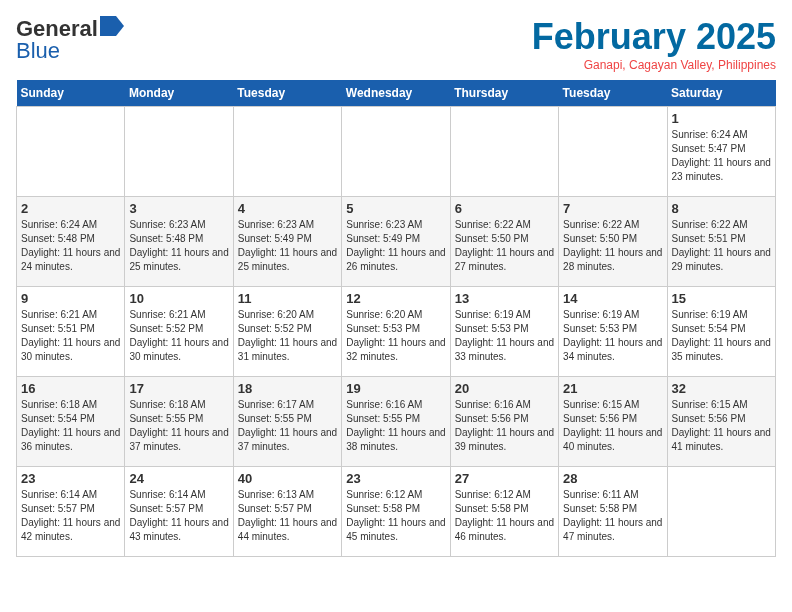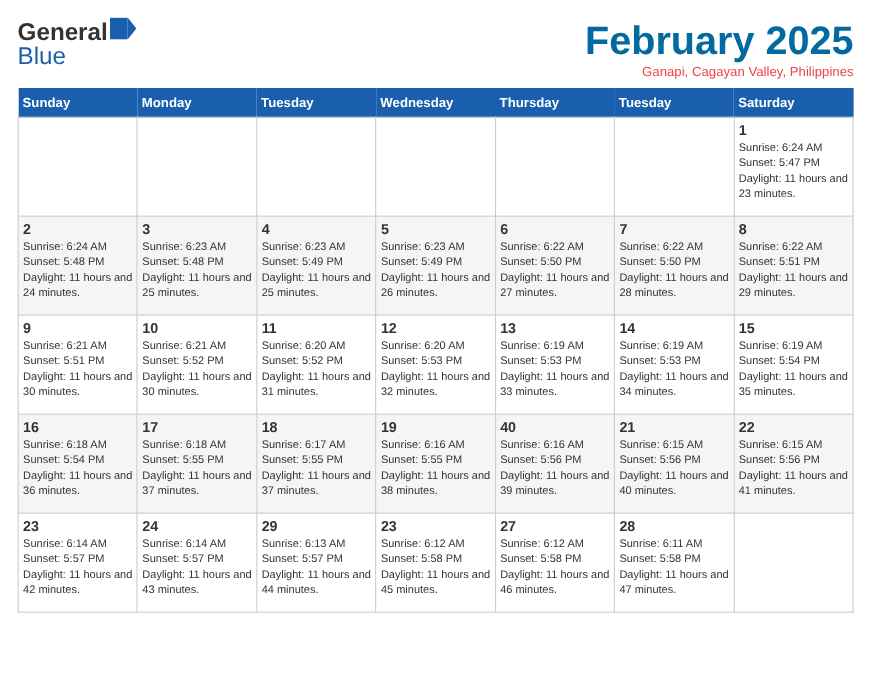--- a/index.html
+++ b/index.html
@@ -191,43 +191,43 @@
         </td>
         <td>
           <span class="day-num">18</span>
           <div class="day-info">Sunrise: 6:17 AM<br>Sunset: 5:55 PM<br>Daylight: 11 hours and 37 minutes.</div>
         </td>
         <td>
           <span class="day-num">19</span>
           <div class="day-info">Sunrise: 6:16 AM<br>Sunset: 5:55 PM<br>Daylight: 11 hours and 38 minutes.</div>
         </td>
         <td>
-          <span class="day-num">40</span>
+          <span class="day-num">20</span>
           <div class="day-info">Sunrise: 6:16 AM<br>Sunset: 5:56 PM<br>Daylight: 11 hours and 39 minutes.</div>
         </td>
         <td>
           <span class="day-num">21</span>
           <div class="day-info">Sunrise: 6:15 AM<br>Sunset: 5:56 PM<br>Daylight: 11 hours and 40 minutes.</div>
         </td>
         <td>
-          <span class="day-num">22</span>
+          <span class="day-num">32</span>
           <div class="day-info">Sunrise: 6:15 AM<br>Sunset: 5:56 PM<br>Daylight: 11 hours and 41 minutes.</div>
         </td>
       </tr>
       <tr class="row-white">
         <td>
           <span class="day-num">23</span>
           <div class="day-info">Sunrise: 6:14 AM<br>Sunset: 5:57 PM<br>Daylight: 11 hours and 42 minutes.</div>
         </td>
         <td>
           <span class="day-num">24</span>
           <div class="day-info">Sunrise: 6:14 AM<br>Sunset: 5:57 PM<br>Daylight: 11 hours and 43 minutes.</div>
         </td>
         <td>
-          <span class="day-num">29</span>
+          <span class="day-num">40</span>
           <div class="day-info">Sunrise: 6:13 AM<br>Sunset: 5:57 PM<br>Daylight: 11 hours and 44 minutes.</div>
         </td>
         <td>
           <span class="day-num">23</span>
           <div class="day-info">Sunrise: 6:12 AM<br>Sunset: 5:58 PM<br>Daylight: 11 hours and 45 minutes.</div>
         </td>
         <td>
           <span class="day-num">27</span>
           <div class="day-info">Sunrise: 6:12 AM<br>Sunset: 5:58 PM<br>Daylight: 11 hours and 46 minutes.</div>
         </td>

